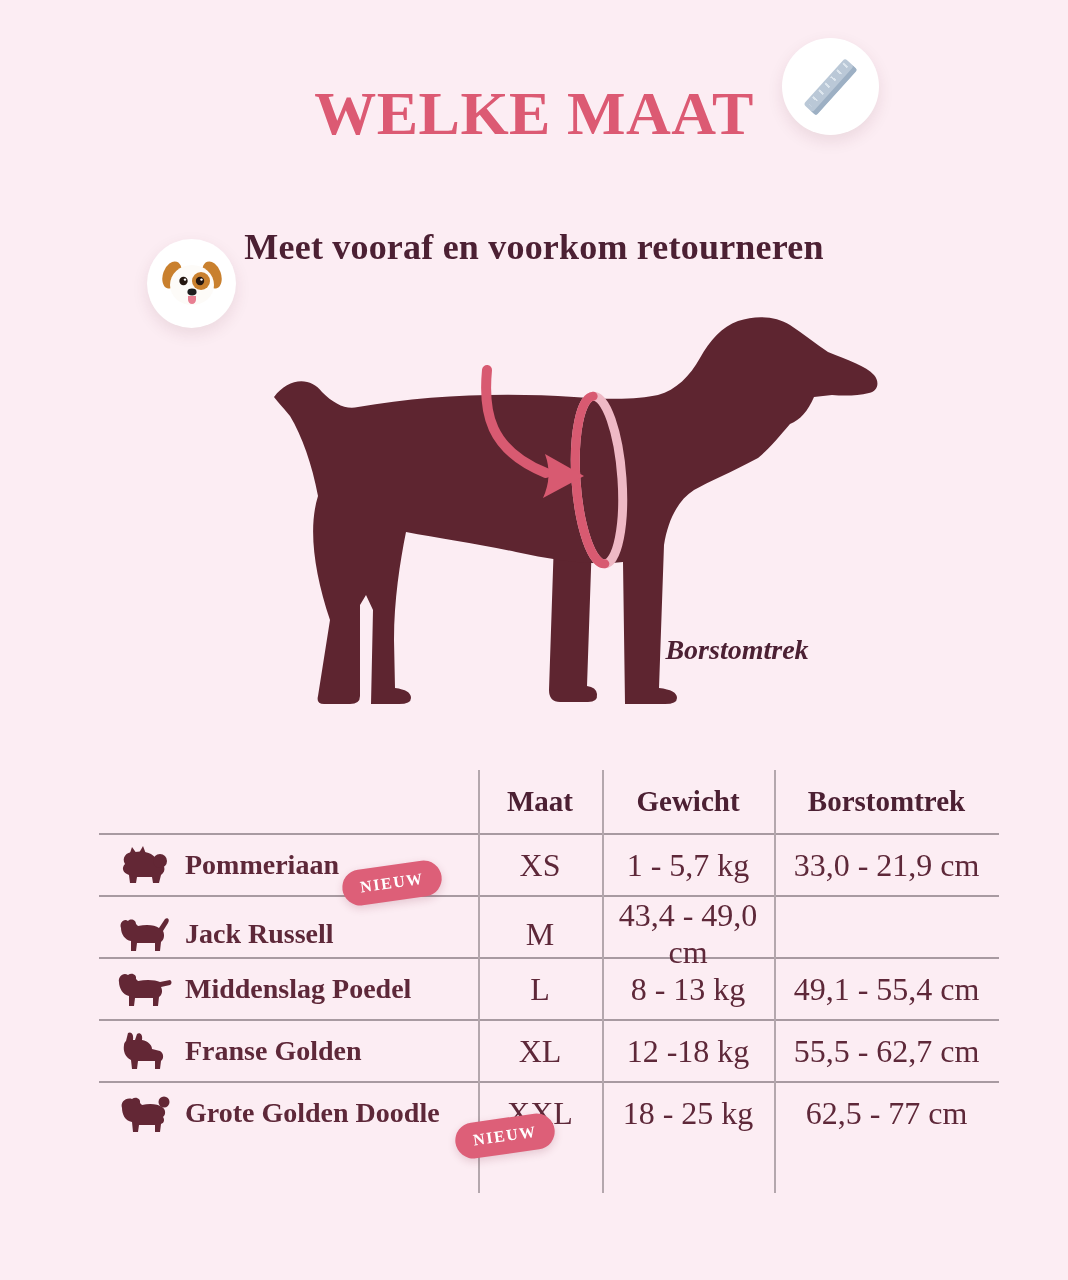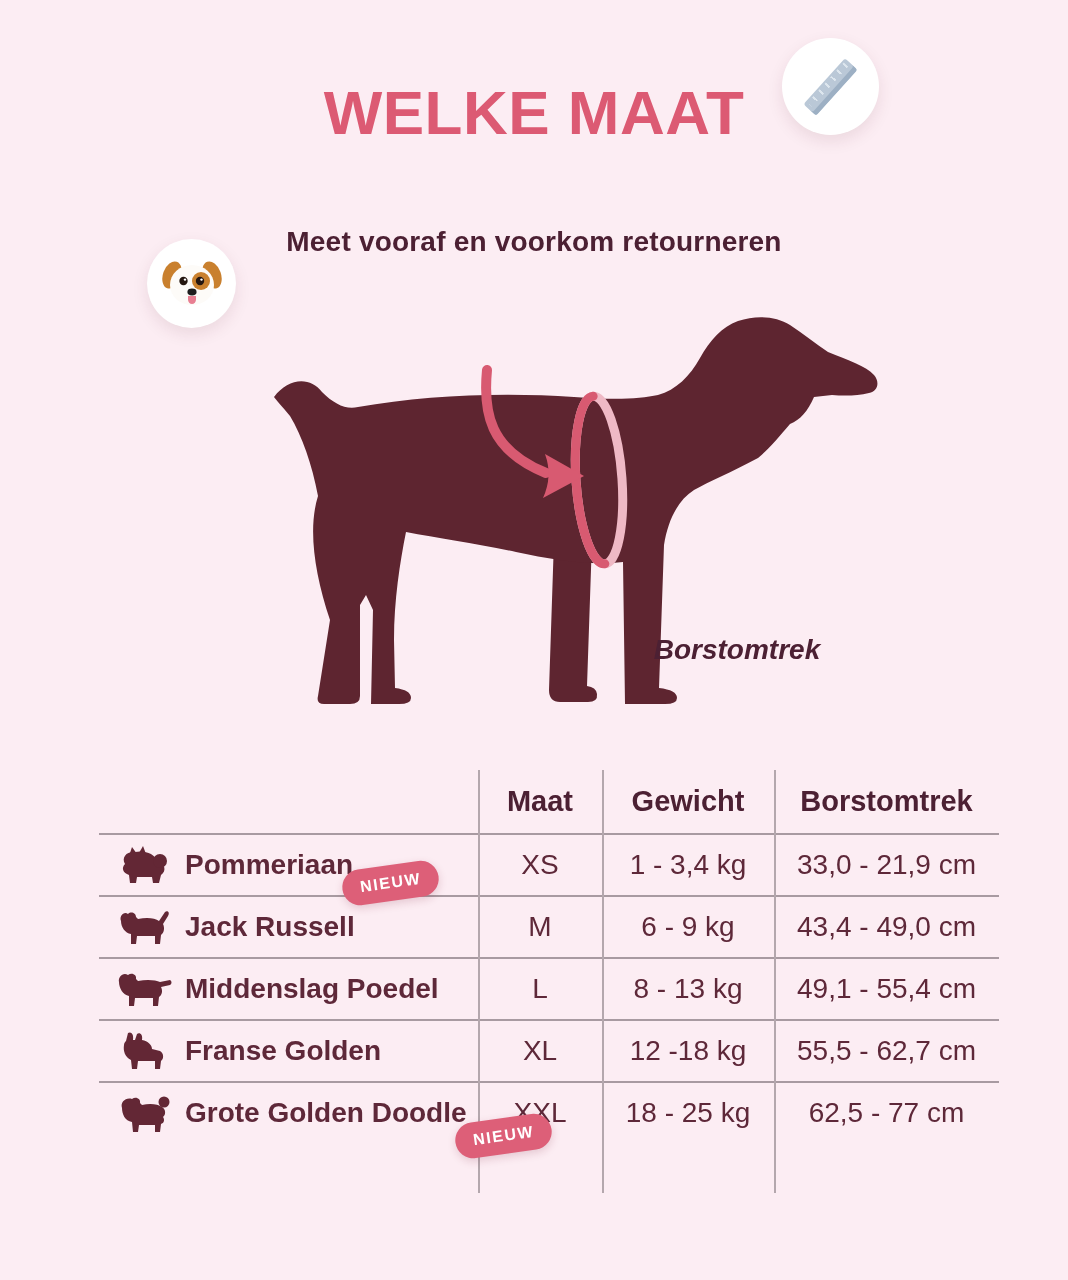--- a/index.html
+++ b/index.html
@@ -1,31 +1,31 @@
 <!DOCTYPE html>
 <html><head>
 <meta charset="utf-8">
 <style>
   html,body{margin:0;padding:0;background:#fcedf3;}
   .page{
     position:relative; width:1040px; height:1280px; margin:0 auto;
     background:#fcedf3; overflow:hidden;
-    font-family:Liberation Sans, sans-serif;
+    font-family:Liberation Serif, serif;
     -webkit-font-smoothing:antialiased;
   }
   
   .title{
     position:absolute; left:0; right:0; top:84px;
     text-align:center; color:#dc5a73;
     font-size:62px; font-weight:800; line-height:58px; letter-spacing:.5px;
   }
   .subtitle{
     position:absolute; left:0; right:0; top:226px;
     text-align:center; color:#4c2033;
-    font-size:28px; font-weight:700; letter-spacing:.2px;
+    font-size:36px; font-weight:700; letter-spacing:.2px;
   }
   .round-badge{
     position:absolute; background:#ffffff; border-radius:50%;
     box-shadow:0 6px 16px rgba(90,30,50,.10);
     display:flex; align-items:center; justify-content:center; z-index:5;
   }
   .ruler-badge{ left:768px; top:38px; width:97px; height:97px; }
   .dogface-badge{ left:133px; top:239px; width:89px; height:89px; }
   .ruler-stick{
     width:17px; height:62px; background:#bac8d7; border-radius:3px;
@@ -51,21 +51,21 @@
     position:relative; display:grid; grid-template-columns:379px 124px 172px 225px;
     height:60px; align-items:center; border-bottom:2px solid #a89aa1;
   }
   .t-row.header{ height:63px; border-bottom:2px solid #a89aa1; }
   .t-row.last{ border-bottom:none; }
   .th{ text-align:center; font-weight:700; font-size:29px; color:#4c2033; }
   .c-breed{ display:flex; align-items:center; padding-left:6px; }
   .breed-icon{ width:76px; display:flex; justify-content:center; }
   .breed-icon svg{ fill:#632735; }
   .breed-name{ font-size:28px; font-weight:600; margin-left:4px; white-space:nowrap; }
-  .c-val{ text-align:center; font-size:28px; font-weight:500; }
+  .c-val{ text-align:center; font-size:32px; font-weight:500; }
   .new-badge{
     position:absolute; z-index:3;
     background:#dd5f78; color:#ffffff; font-weight:700; font-size:16px;
     letter-spacing:1.6px; padding:9px 18px; border-radius:20px;
     transform:rotate(-8deg); box-shadow:0 3px 8px rgba(120,30,55,.18);
   }
   .badge-r1{ left:243px; top:30px; }
   .badge-r6{ left:356px; top:35px; }
 </style>
 </head>
@@ -176,37 +176,36 @@
           <svg width="56" height="42" viewBox="0 0 56 42">
             <path d="M14 12 L17 3 L22 10 Z"></path>
               <path d="M24 9 L28 2 L31 10 Z"></path>
             <path d="M10 20 C6 13 12 7 20 8 C30 6 40 10 42 17 C50 19 52 27 46 31 L44 39 L38 39 L37 33 L22 33 L21 39 L15 39 L14 31 C8 29 6 24 10 20 Z"></path>
             <circle cx="45" cy="17" r="7"></circle>
           </svg>
         </span>
         <span class="breed-name">Pommeriaan</span>
       </div>
       <div class="c-val">XS</div>
-      <div class="c-val">1 - 3,4 kg</div>
+      <div class="c-val">1 - 5,7 kg</div>
       <div class="c-val">33,0 - 21,9 cm</div>
       <div class="new-badge badge-r1">NIEUW</div>
     </div>
 
 
     <div class="t-row">
       <div class="c-breed">
         <span class="breed-icon">
           <svg width="56" height="42" viewBox="0 0 56 42">
             <path d="M6 15 C4 10 9 5 13 8 C16 5 21 7 21 11 L23 13 C32 11 40 12 44 15 L50 6 C53 4 55 7 53 10 L48 18 C50 22 49 27 46 29 L45 38 L40 38 L40 30 L22 30 L21 38 L16 38 L16 28 C10 27 6 21 6 15 Z"></path>
           </svg>
         </span>
         <span class="breed-name">Jack Russell</span>
       </div>
       <div class="c-val">M</div>
-      <div class="c-val">6 - 9 kg</div>
       <div class="c-val">43,4 - 49,0 cm</div>
     </div>
 
     <div class="t-row">
       <div class="c-breed">
         <span class="breed-icon">
           <svg width="58" height="42" viewBox="0 0 58 42">
             <path d="M5 14 C4 9 9 4 14 7 C18 4 23 7 22 11 L24 13 C33 11 42 12 46 14 L56 12 C58 13 58 16 56 17 L47 19 C49 23 48 27 45 29 L44 38 L39 38 L39 30 L21 30 L20 38 L15 38 L15 28 C9 27 5 20 5 14 Z"></path>
           </svg>
         </span>

